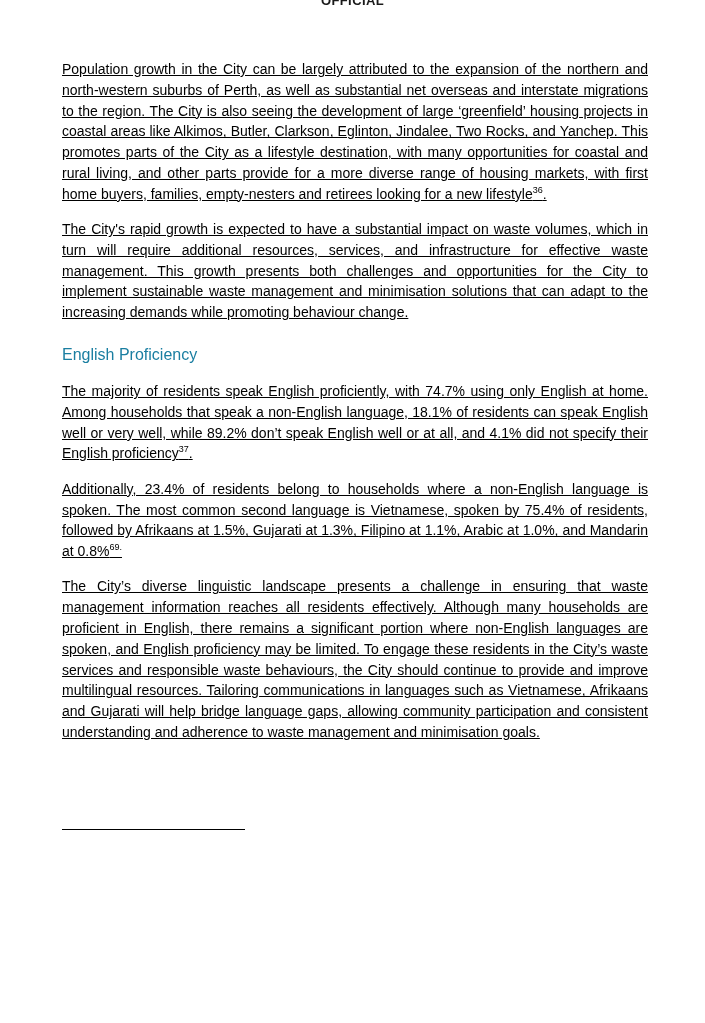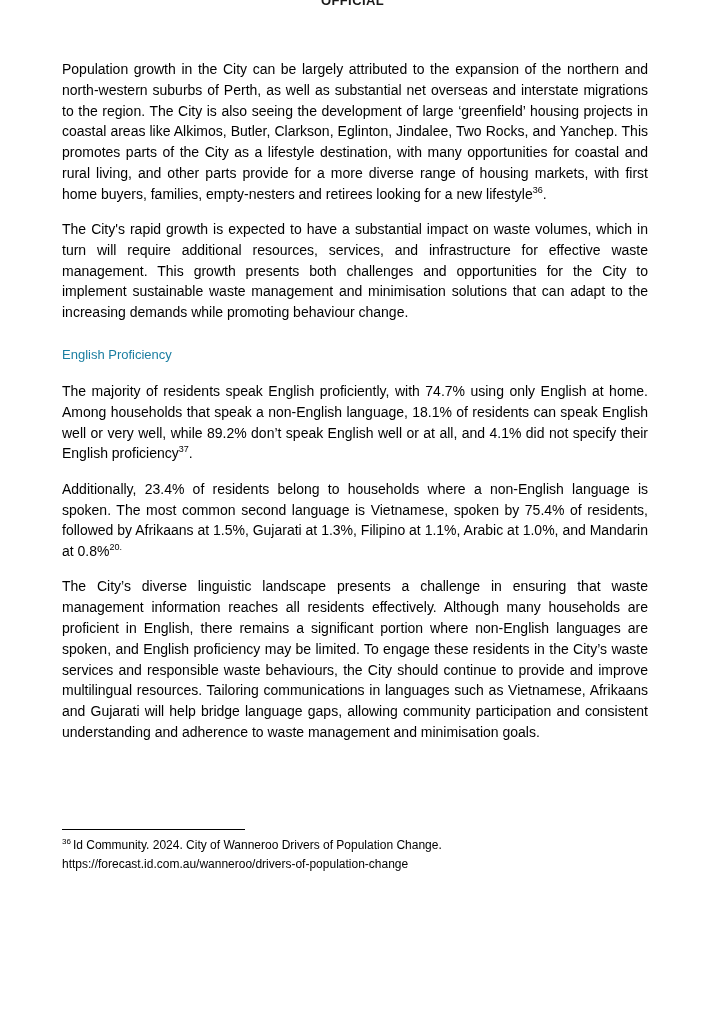--- a/index.html
+++ b/index.html
@@ -27,28 +27,29 @@
     color: #1a1a1a;
   }
   .page-content {
     padding: 59px 57px 0 62px;
   }
   .body-para {
     font-size: 14px;
     line-height: 20.8px;
     text-align: justify;
     margin: 0 0 14.5px 0;
+    text-decoration: underline;
   }
   .body-para sup {
     font-size: 9px;
     line-height: 0;
     vertical-align: super;
   }
   .section-heading {
-    font-size: 13px;
+    font-size: 16px;
     font-weight: 400;
     color: #1a7ea1;
     margin: 21px 0 15px 0;
     line-height: 22px;
     text-align: left;
   }
   .footnotes {
     margin-top: 86px;
   }
   .footnote-separator {
@@ -78,25 +79,24 @@
 <div class="page-content">
 
   <p class="body-para"><span>Population growth in the City can be largely attributed to the expansion of the northern and north-western suburbs of Perth, as well as substantial net overseas and interstate migrations to the region. The City is also seeing the development of large ‘greenfield’ housing projects in coastal areas like Alkimos, Butler, Clarkson, Eglinton, Jindalee, Two Rocks, and Yanchep. This promotes parts of the City as a lifestyle destination, with many opportunities for coastal and rural living, and other parts provide for a more diverse range of housing markets, with first home buyers, families, empty-nesters and retirees looking for a new lifestyle</span><sup>36</sup><span>.</span></p>
 
   <p class="body-para"><span>The City's rapid growth is expected to have a substantial impact on waste volumes, which in turn will require additional resources, services, and infrastructure for effective waste management. This growth presents both challenges and opportunities for the City to implement sustainable waste management and minimisation solutions that can adapt to the increasing demands while promoting behaviour change.</span></p>
 
   <h2 class="section-heading">English Proficiency</h2>
 
   <p class="body-para"><span>The majority of residents speak English proficiently, with 74.7% using only English at home. Among households that speak a non-English language, 18.1% of residents can speak English well or very well, while 89.2% don’t speak English well or at all, and 4.1% did not specify their English proficiency</span><sup>37</sup><span>.</span></p>
 
-  <p class="body-para"><span>Additionally, 23.4% of residents belong to households where a non-English language is spoken. The most common second language is Vietnamese, spoken by 75.4% of residents, followed by Afrikaans at 1.5%, Gujarati at 1.3%, Filipino at 1.1%, Arabic at 1.0%, and Mandarin at 0.8%</span><sup>20.</sup><span></span></p>
+  <p class="body-para"><span>Additionally, 23.4% of residents belong to households where a non-English language is spoken. The most common second language is Vietnamese, spoken by 75.4% of residents, followed by Afrikaans at 1.5%, Gujarati at 1.3%, Filipino at 1.1%, Arabic at 1.0%, and Mandarin at 0.8%</span><sup>69.</sup><span></span></p>
 
   <p class="body-para"><span>The City’s diverse linguistic landscape presents a challenge in ensuring that waste management information reaches all residents effectively. Although many households are proficient in English, there remains a significant portion where non-English languages are spoken, and English proficiency may be limited. To engage these residents in the City’s waste services and responsible waste behaviours, the City should continue to provide and improve multilingual resources. Tailoring communications in languages such as Vietnamese, Afrikaans and Gujarati will help bridge language gaps, allowing community participation and consistent understanding and adherence to waste management and minimisation goals.</span></p>
 
   <div class="footnotes">
     <hr class="footnote-separator">
 
-    <p class="footnote-item"><sup>36</sup><span>Id Community. 2024. City of Wanneroo Drivers of Population Change. https://forecast.id.com.au/wanneroo/drivers-of-population-change</span></p>
 
 
   </div>
 
 </div>
 
 </body></html>

